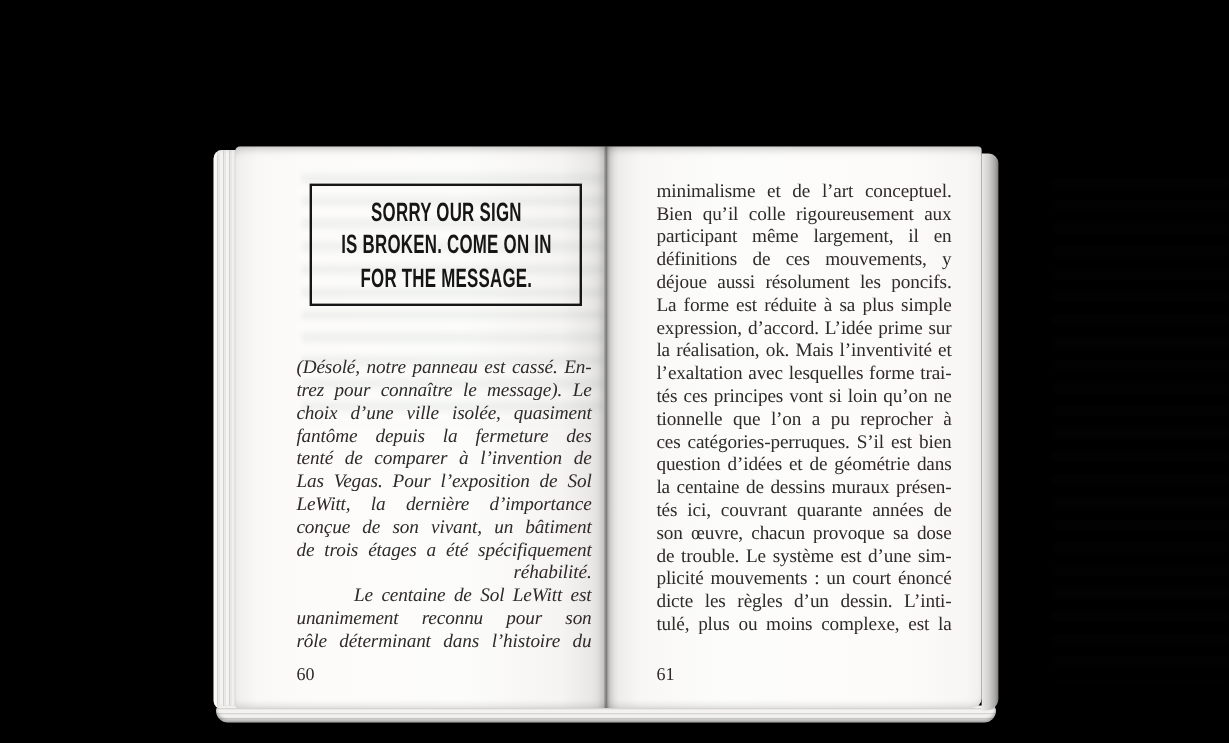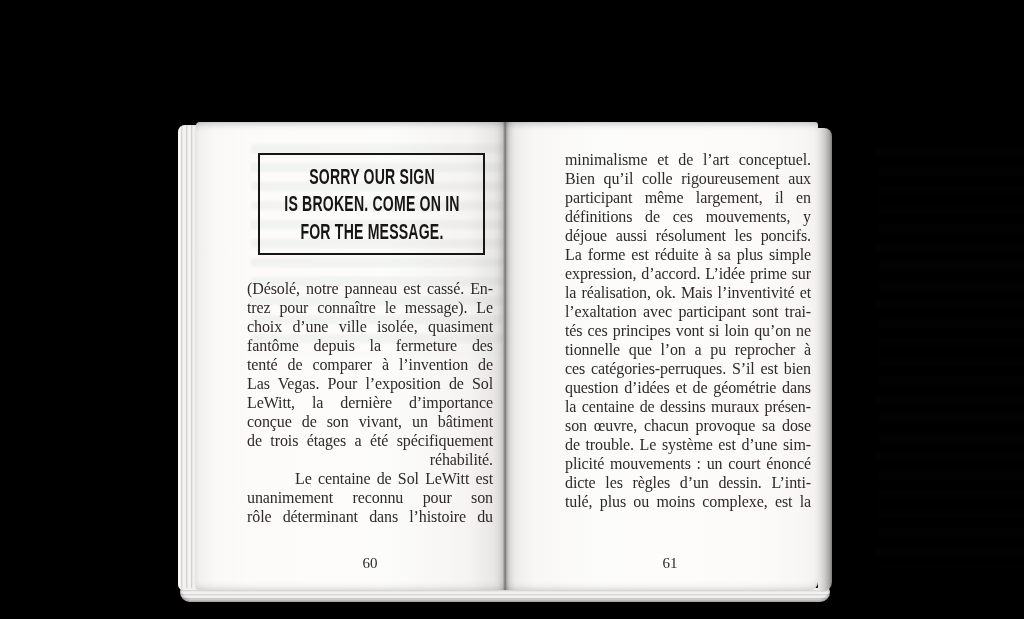--- a/index.html
+++ b/index.html
@@ -40,28 +40,28 @@
   
   .sign-box{position:absolute;left:80px;top:31px;width:227px;height:102px;
     border:2.5px solid #161616;box-sizing:border-box;display:flex;align-items:center;justify-content:center;}
   .sign-text{white-space:nowrap;text-align:center;transform:scaleX(0.64);
     font-family:"Liberation Sans","DejaVu Sans",sans-serif;font-weight:700;
     font-size:22px;line-height:27.5px;letter-spacing:.3px;color:#171615;}
 
   
   .column{position:absolute;width:246px;color:#2e2a27;font-size:16px;line-height:19px;
     letter-spacing:-0.1px;}
-  .col-left{left:69px;top:157px;}
-  .col-right{left:387px;top:28px;}
+  .col-left{left:69px;top:175px;font-style:italic;}
+  .col-right{left:369px;top:28px;}
   .bline{white-space:normal;}
   .just{text-align:justify;text-align-last:justify;}
   .noj{text-align:right;}
   .ind{text-indent:48px;}
 
-  .pagenum{position:absolute;top:433px;width:246px;text-align:center;
+  .pagenum{position:absolute;top:433px;width:246px;text-align:left;
     font-size:15px;color:#2e2a27;}
   .pn-left{left:69px;}
   .pn-right{left:369px;}
 </style>
 </head>
 <body>
 
 <div class="stage">
   <div class="book">
 
@@ -104,26 +104,27 @@
       </div>
     <div class="column col-right" id="right-lines">
         <div class="bline just">minimalisme et de l’art conceptuel.</div>
         <div class="bline just">Bien qu’il colle rigoureusement aux</div>
         <div class="bline just">participant même largement, il en</div>
         <div class="bline just">définitions de ces mouvements, y</div>
         <div class="bline just">déjoue aussi résolument les poncifs.</div>
         <div class="bline just">La forme est réduite à sa plus simple</div>
         <div class="bline just">expression, d’accord. L’idée prime sur</div>
         <div class="bline just">la réalisation, ok. Mais l’inventivité et</div>
-        <div class="bline just">l’exaltation avec participant sont trai-</div>
+        <div class="bline just">l’exaltation avec lesquelles forme trai-</div>
         <div class="bline just">tés ces principes vont si loin qu’on ne</div>
         <div class="bline just">tionnelle que l’on a pu reprocher à</div>
         <div class="bline just">ces catégories-perruques. S’il est bien</div>
         <div class="bline just">question d’idées et de géométrie dans</div>
         <div class="bline just">la centaine de dessins muraux présen-</div>
+        <div class="bline just">tés ici, couvrant quarante années de</div>
         <div class="bline just">son œuvre, chacun provoque sa dose</div>
         <div class="bline just">de trouble. Le système est d’une sim-</div>
         <div class="bline just">plicité mouvements : un court énoncé</div>
         <div class="bline just">dicte les règles d’un dessin. L’inti-</div>
         <div class="bline just">tulé, plus ou moins complexe, est la</div>
       </div>
 
     <div class="pagenum pn-left">60</div>
     <div class="pagenum pn-right">61</div>
 

